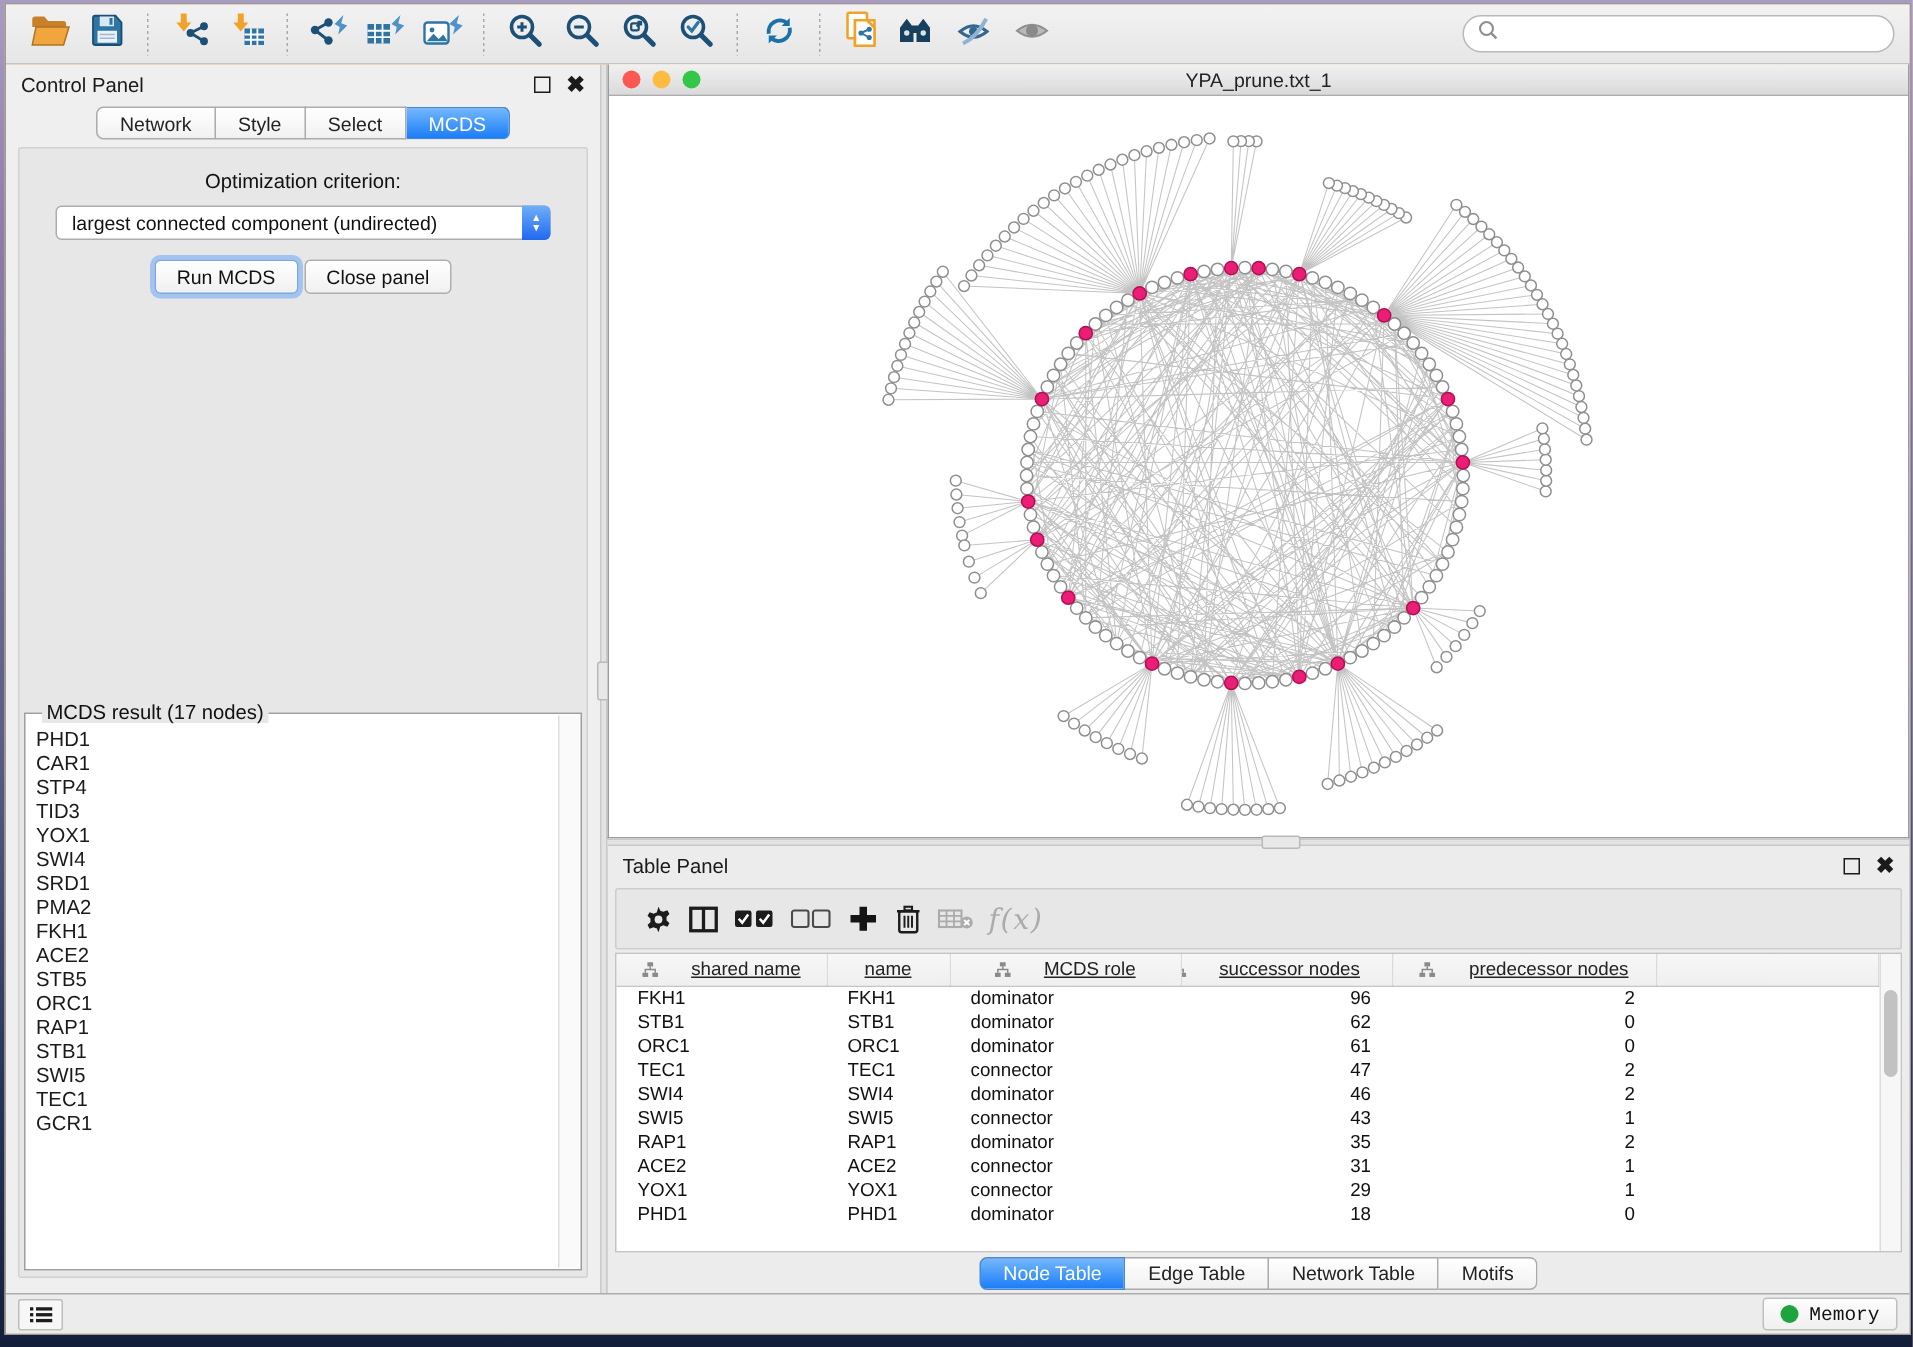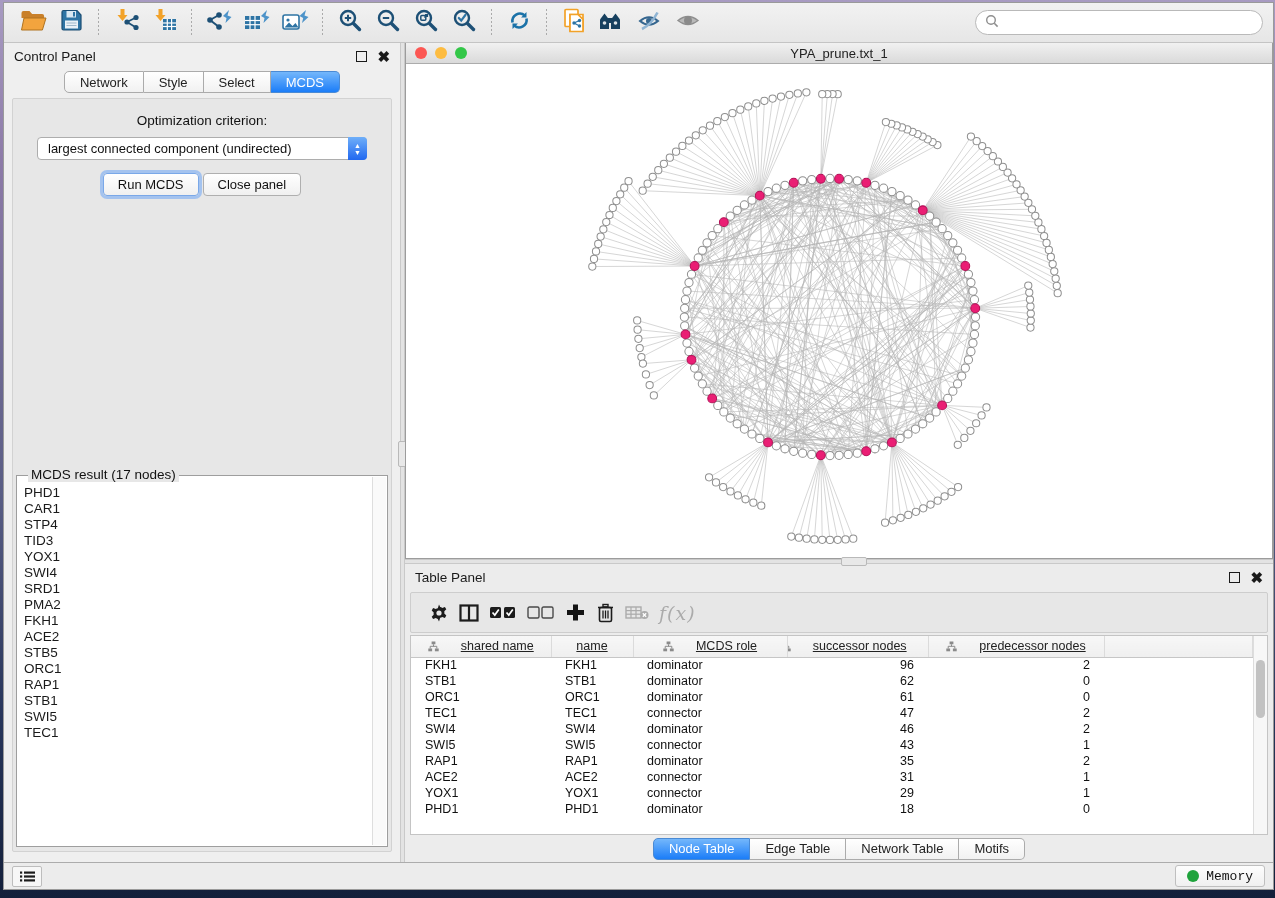--- a/index.html
+++ b/index.html
@@ -339,20 +339,21 @@
               <div class="item">SRD1</div>
               <div class="item">PMA2</div>
               <div class="item">FKH1</div>
               <div class="item">ACE2</div>
               <div class="item">STB5</div>
               <div class="item">ORC1</div>
               <div class="item">RAP1</div>
               <div class="item">STB1</div>
               <div class="item">SWI5</div>
               <div class="item">TEC1</div>
+              <div class="item">GCR1</div>
             </div>
           <div class="gb-scroll"></div>
         </div>
       </div>
     </div>
 
     <div class="v-splitter">
         <div class="grip"></div>
       </div>
 

